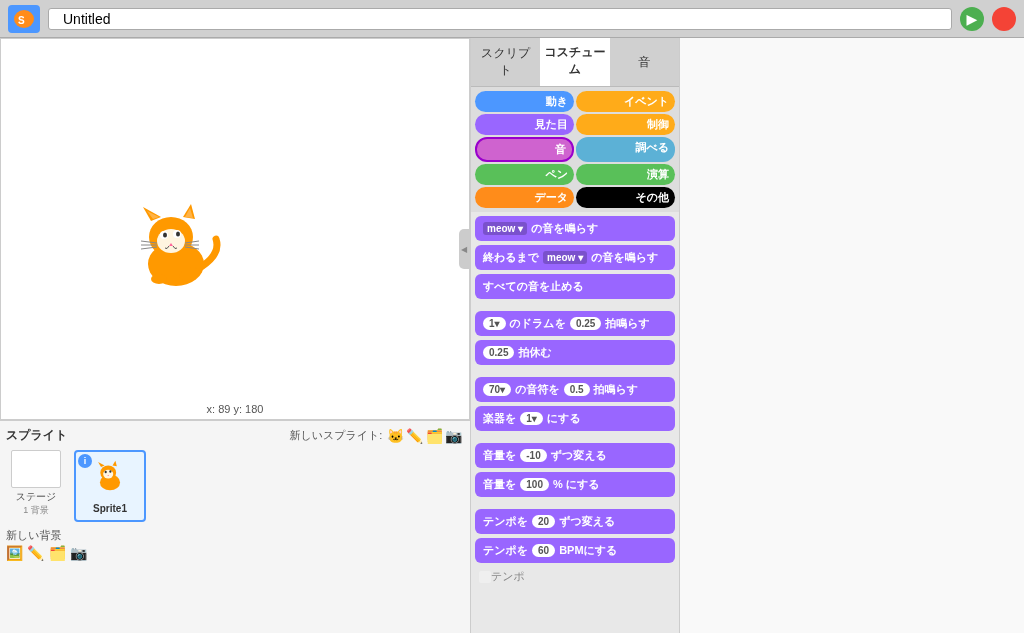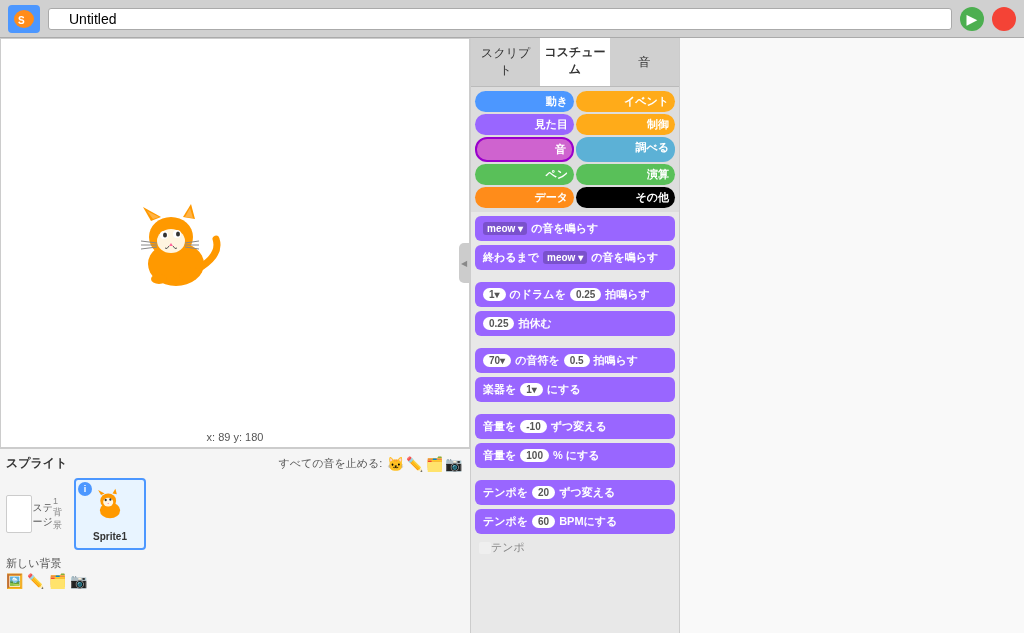--- a/index.html
+++ b/index.html
@@ -32,21 +32,21 @@
       align-items: center;
       justify-content: center;
       font-size: 10px;
       color: white;
       font-weight: bold;
     }
     .title-input {
       flex: 1;
       border: 1px solid #aaa;
       border-radius: 3px;
-      padding: 2px 20px;
+      padding: 2px 14px;
       font-size: 14px;
       background: white;
     }
     .green-flag {
       width: 24px;
       height: 24px;
       background: #4CAF50;
       border-radius: 50%;
       display: flex;
       align-items: center;
@@ -112,21 +112,21 @@
       cursor: ew-resize;
       display: flex;
       align-items: center;
       justify-content: center;
       font-size: 8px;
       color: #888;
     }
 
     
     .sprite-panel {
-      height: 185px;
+      height: 213px;
       background: #f5f5f5;
       border-top: 1px solid #ccc;
       padding: 6px;
     }
     .sprite-panel-header {
       display: flex;
       align-items: center;
       justify-content: space-between;
       margin-bottom: 6px;
     }
@@ -145,21 +145,21 @@
       cursor: pointer;
       color: #555;
       margin: 0 1px;
     }
     .sprite-area {
       display: flex;
       gap: 8px;
     }
     .stage-thumb {
       display: flex;
-      flex-direction: row;
+      flex-direction: column;
       align-items: center;
       width: 60px;
     }
     .stage-thumb-box {
       width: 50px;
       height: 38px;
       background: white;
       border: 1px solid #ccc;
       border-radius: 2px;
     }
@@ -398,21 +398,21 @@
         </svg>
       </div>
       <div class="stage-coords">x: 89  y: 180</div>
       <div class="stage-resize-handle">◀</div>
     </div>
 
     <div class="sprite-panel">
       <div class="sprite-panel-header">
         <span class="sprite-panel-title">スプライト</span>
         <div style="display:flex;align-items:center;">
-          <span class="new-sprite-label">すべての音を止める:</span>
+          <span class="new-sprite-label">新しいスプライト:</span>
           <span class="sprite-icon-btn" title="ペイント">🐱</span>
           <span class="sprite-icon-btn" title="アップロード">✏️</span>
           <span class="sprite-icon-btn" title="ファイル">🗂️</span>
           <span class="sprite-icon-btn" title="カメラ">📷</span>
         </div>
       </div>
       <div class="sprite-area">
 
         <div class="stage-thumb">
           <div class="stage-thumb-box"></div>
@@ -476,20 +476,23 @@
         <span class="block-dropdown">meow ▾</span>
         <span> の音を鳴らす</span>
       </div>
 
       <div class="block-item purple">
         <span>終わるまで</span>
         <span class="block-dropdown">meow ▾</span>
         <span> の音を鳴らす</span>
       </div>
 
+      <div class="block-item purple">
+        <span>すべての音を止める</span>
+      </div>
 
       <div class="separator"></div>
 
       <div class="block-item purple">
         <span class="block-value white-bg">1▾</span>
         <span> のドラムを </span>
         <span class="block-value white-bg">0.25</span>
         <span> 拍鳴らす</span>
       </div>
 

